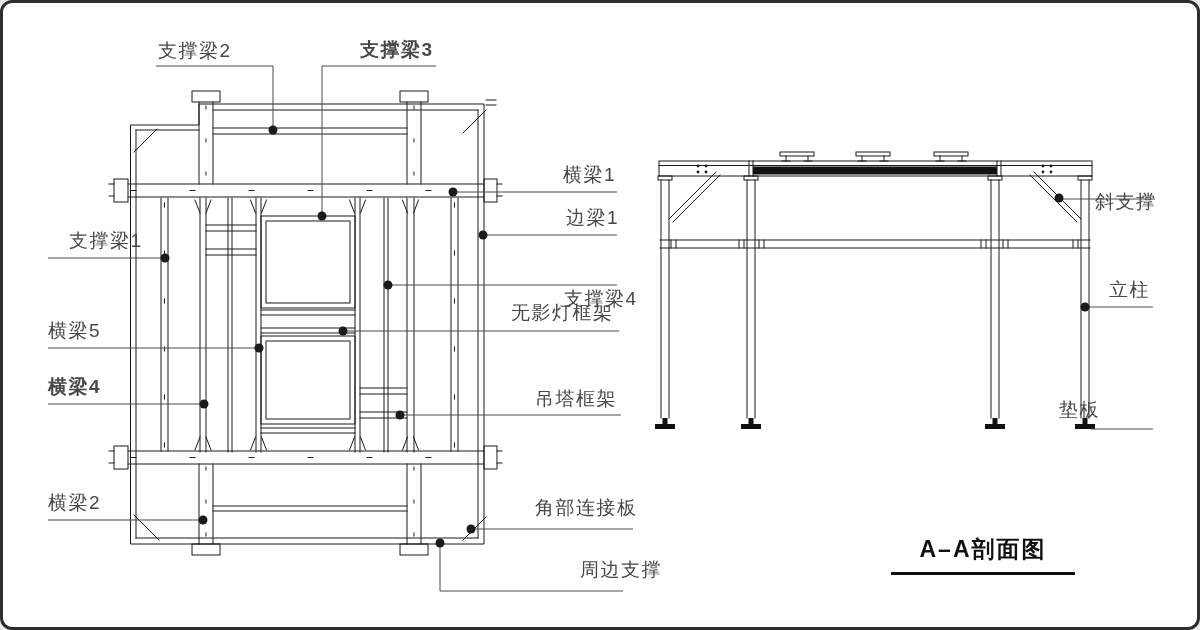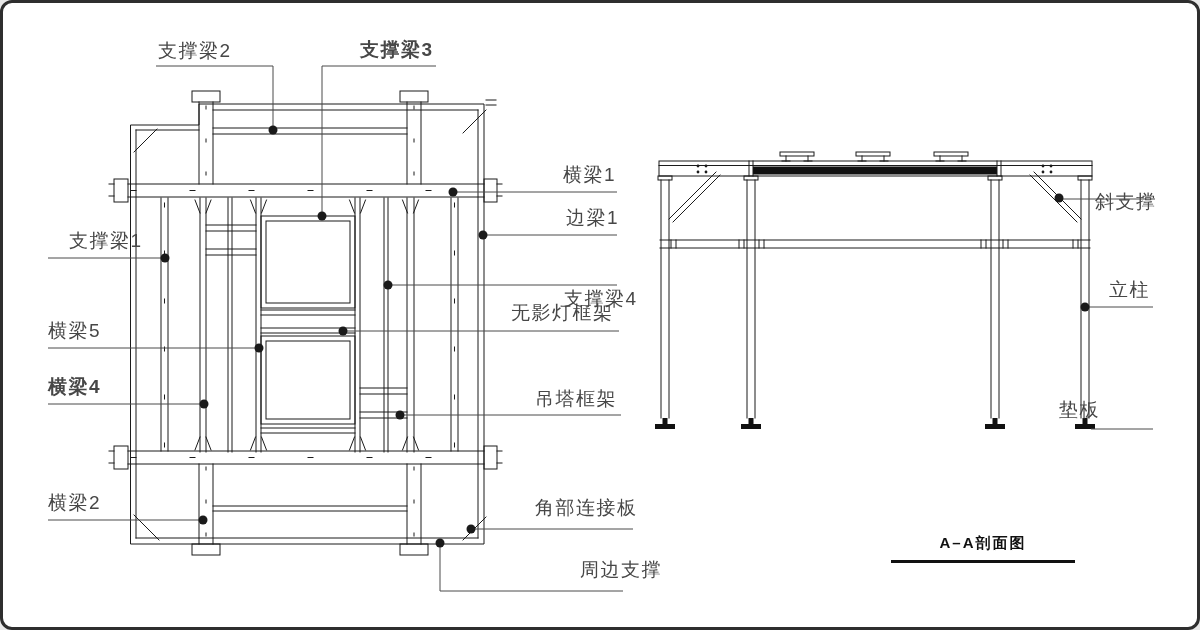--- a/index.html
+++ b/index.html
@@ -20,21 +20,21 @@
     font-size:19px;
     color:#474747;
     letter-spacing:1.5px;
     white-space:nowrap;
     line-height:1.2;
   }
   .section-title{
     position:absolute;
     left:888px;top:531px;width:184px;
     text-align:center;
-    font-size:15px;
+    font-size:23px;
     font-weight:bold;
     color:#111111;
     letter-spacing:2px;
     border-bottom:3px solid #111111;
     padding-bottom:7px;
   }
 </style>
 </head>
 <body>
 

